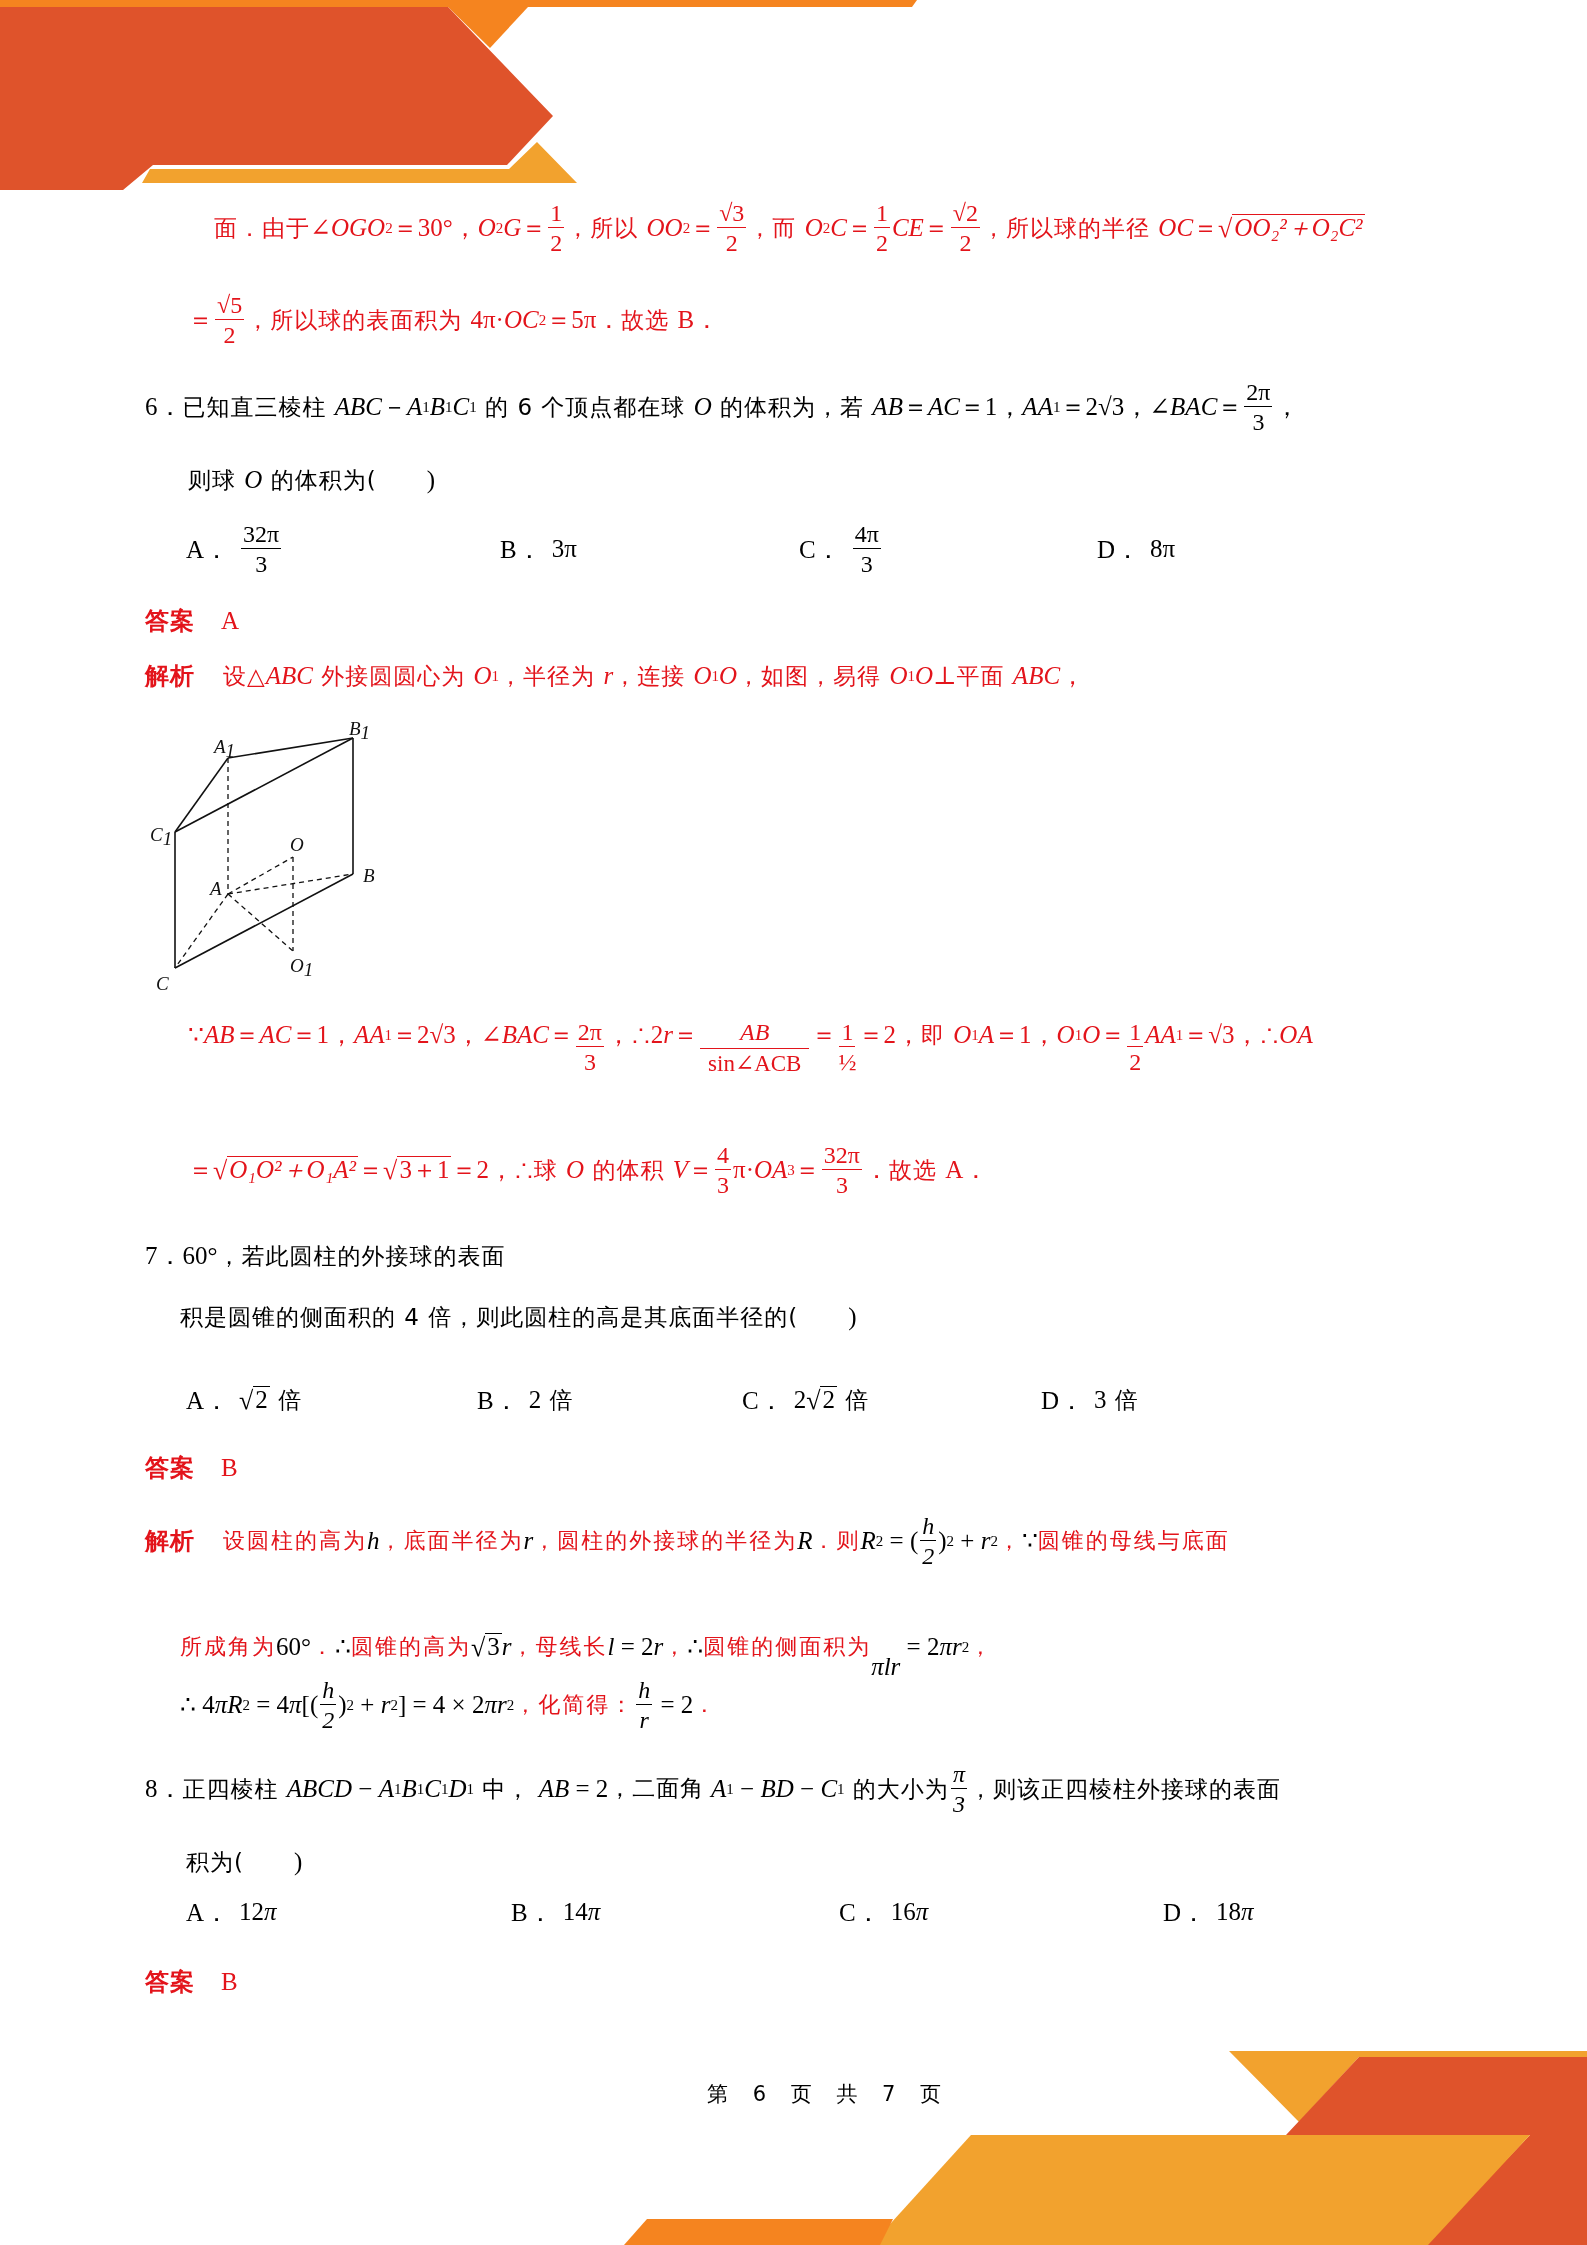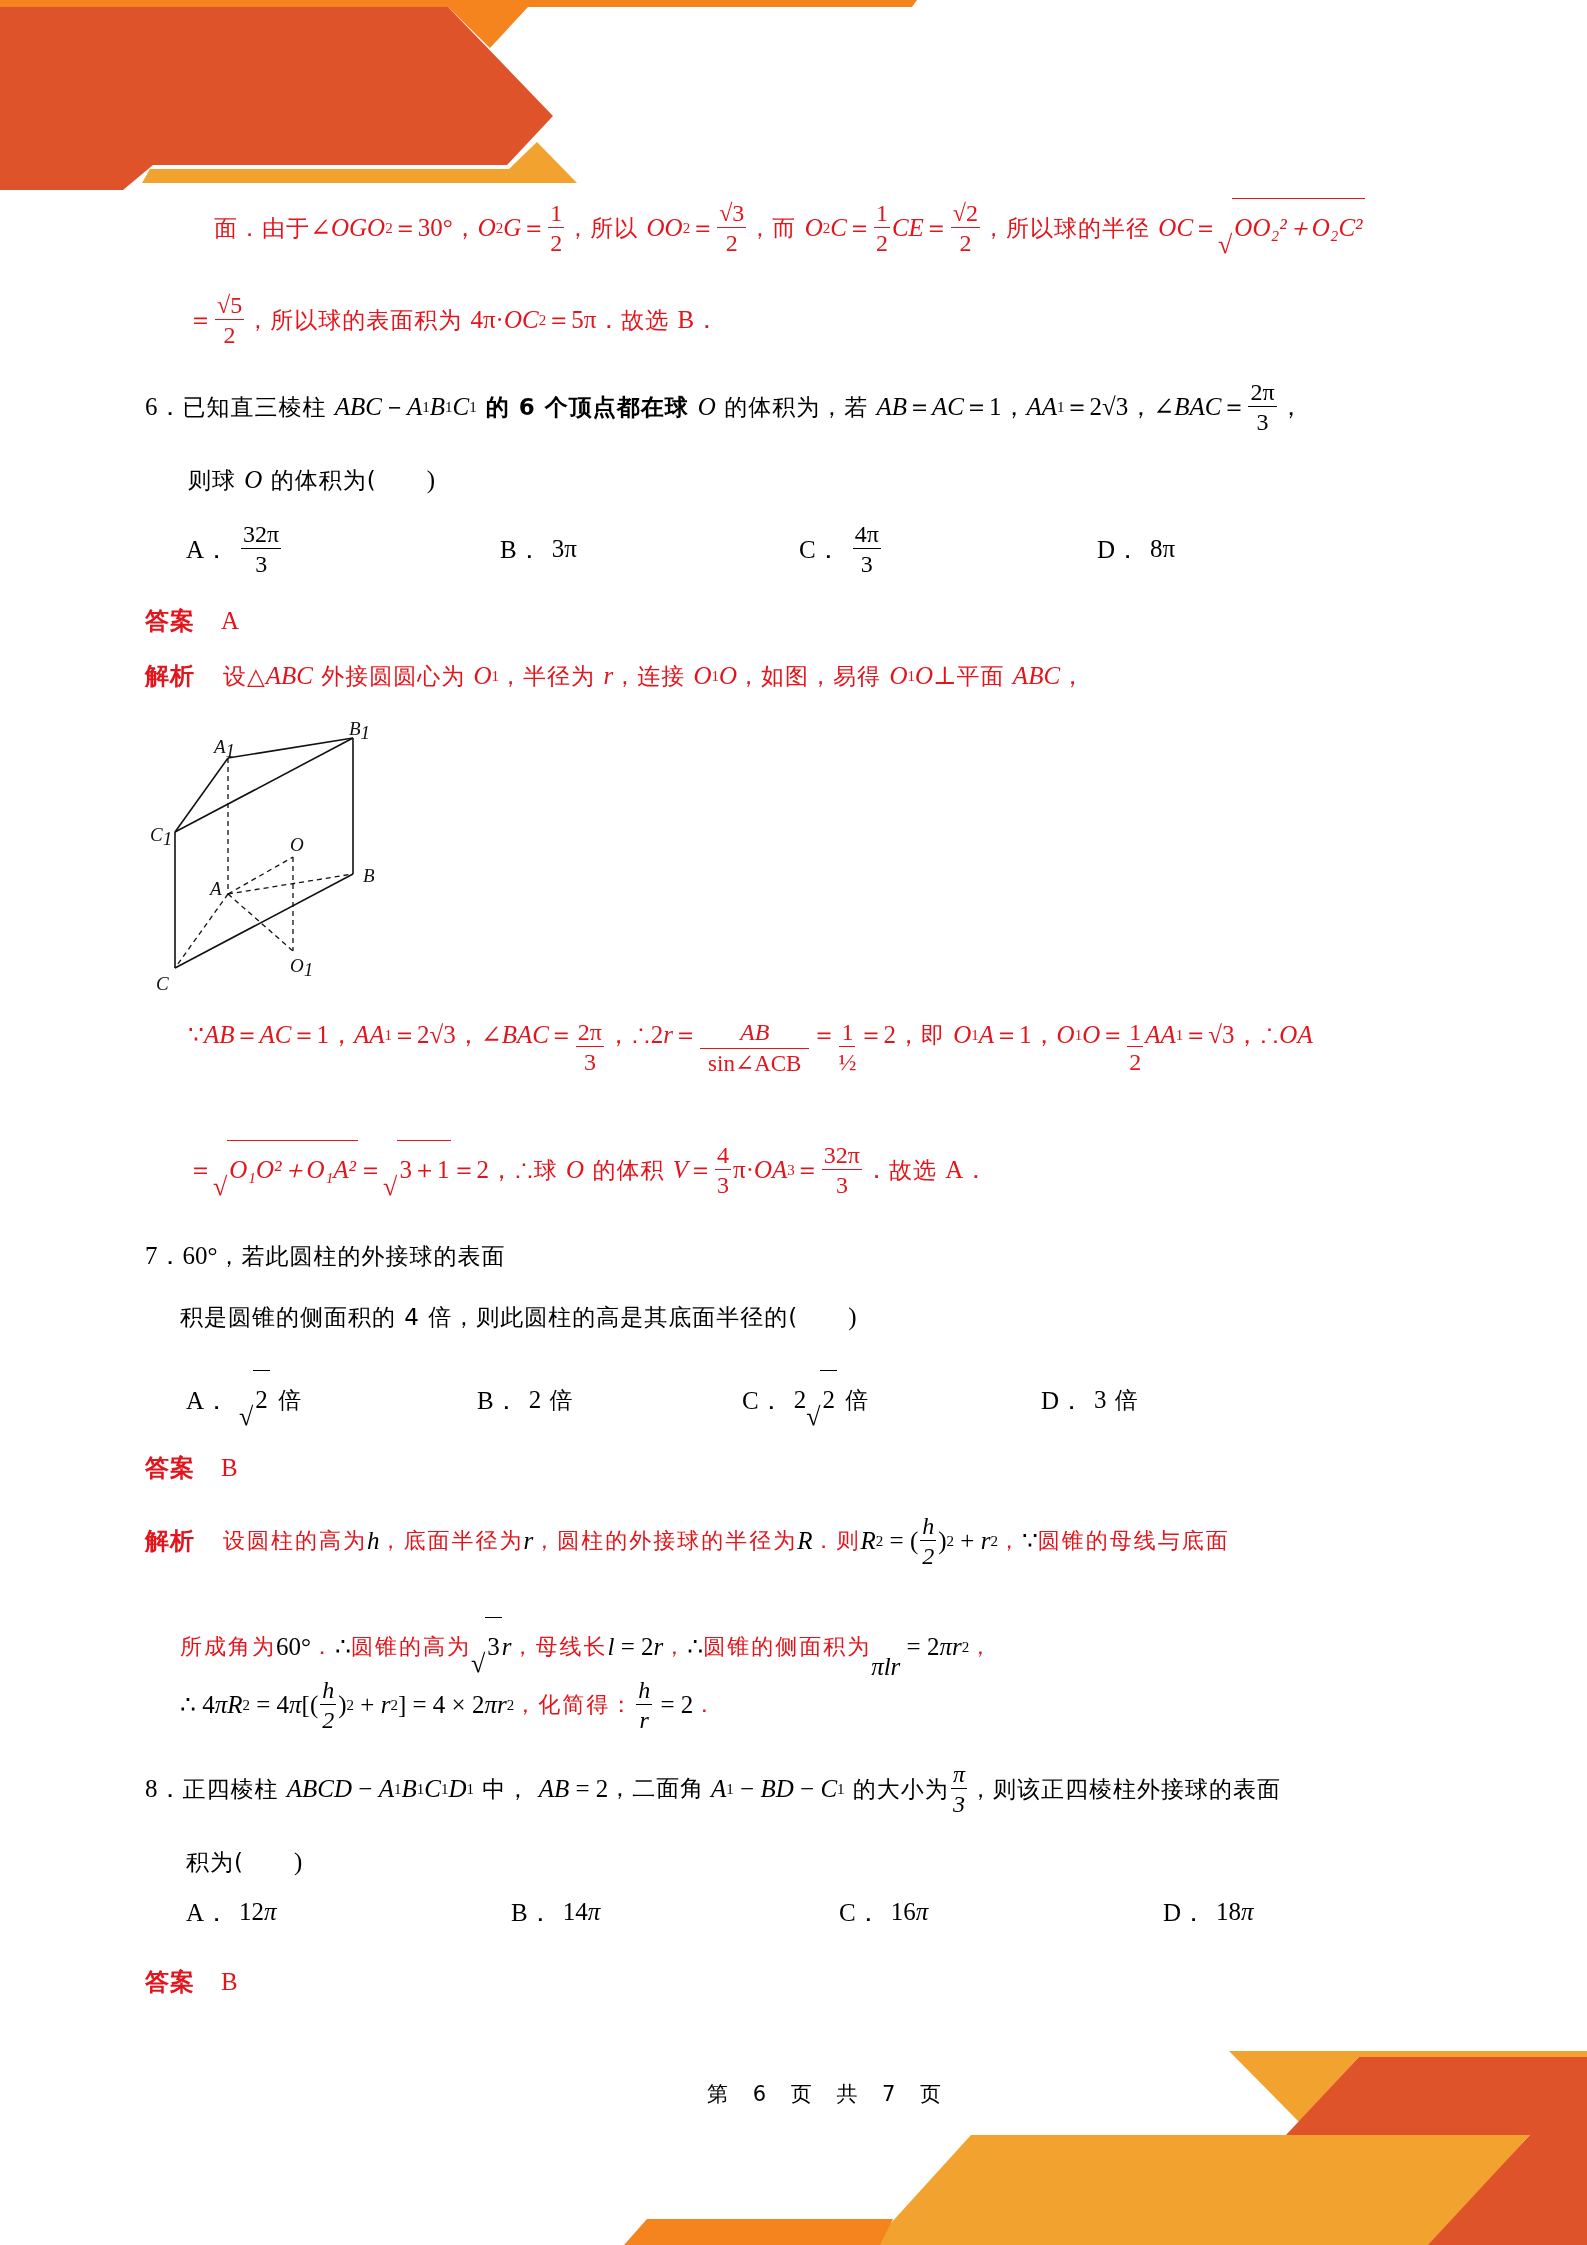--- a/index.html
+++ b/index.html
@@ -13,21 +13,21 @@
   .cn{font-family:"DejaVu Sans","Liberation Sans",sans-serif;font-size:23px;letter-spacing:1px;}
   .cnthin{font-family:"DejaVu Sans","Liberation Sans",sans-serif;font-size:22px;letter-spacing:2px;font-weight:300;}
   .it{font-style:italic;}
   .lbl{font-family:"DejaVu Sans","Liberation Sans",sans-serif;font-size:24px;font-weight:bold;color:#E3141B;letter-spacing:1px;}
   .frac{display:inline-flex;flex-direction:column;align-items:center;vertical-align:middle;
         margin:0 2px;line-height:1;}
   .frac .num{padding:0 2px 2px 2px;border-bottom:1.5px solid currentColor;font-size:24px;}
   .frac .den{padding-top:3px;font-size:24px;}
   .sqrt{display:inline-flex;align-items:flex-end;}
   .sqrt .rad{font-size:26px;line-height:1;}
-  .sqrt .body{border-top:1.5px solid currentColor;padding:16px 2px;line-height:1.05;}
+  .sqrt .body{border-top:1.5px solid currentColor;padding:0 2px;line-height:1.05;}
   sub{font-size:15px;vertical-align:-5px;}
   sup{font-size:15px;vertical-align:9px;}
   .opt{position:absolute;display:flex;align-items:center;font-size:25px;white-space:nowrap;}
   .footer-text{position:absolute;left:707px;top:2080px;font-family:"DejaVu Sans","Liberation Sans",sans-serif;
                font-size:21px;letter-spacing:9px;color:#000000;}
   svg.fig{position:absolute;left:140px;top:700px;}
   svg.fig text{font-family:"Liberation Serif",serif;font-style:italic;font-size:19px;fill:#111;}
 </style>
 </head>
 <body>
@@ -92,21 +92,21 @@
     <span class="blk" style="white-space: pre;">6．</span>
     <span class="cn blk" style="white-space: pre;">已知直三棱柱 </span>
     <span class="it blk" style="white-space: pre;">ABC</span>
     <span class="blk" style="white-space: pre;">－</span>
     <span class="it blk" style="white-space: pre;">A</span>
     <sub class="blk" style="white-space: pre;">1</sub>
     <span class="it blk" style="white-space: pre;">B</span>
     <sub class="blk" style="white-space: pre;">1</sub>
     <span class="it blk" style="white-space: pre;">C</span>
     <sub class="blk" style="white-space: pre;">1</sub>
-    <span class="cn blk" style="white-space: pre; font-weight: bold;"> 的 6 个顶点都在球 </span>
+    <span class="cn blk" style="white-space: pre;"> 的 6 个顶点都在球 </span>
     <span class="it blk" style="white-space: pre;">O</span>
     <span class="cn blk" style="white-space: pre;"> 的体积为，若 </span>
     <span class="it blk" style="white-space: pre;">AB</span>
     <span class="blk" style="white-space: pre;">＝</span>
     <span class="it blk" style="white-space: pre;">AC</span>
     <span class="blk" style="white-space: pre;">＝1，</span>
     <span class="it blk" style="white-space: pre;">AA</span>
     <sub class="blk" style="white-space: pre;">1</sub>
     <span class="blk" style="white-space: pre;">＝2√3，</span>
     <span class="it blk" style="white-space: pre;">∠BAC</span>

